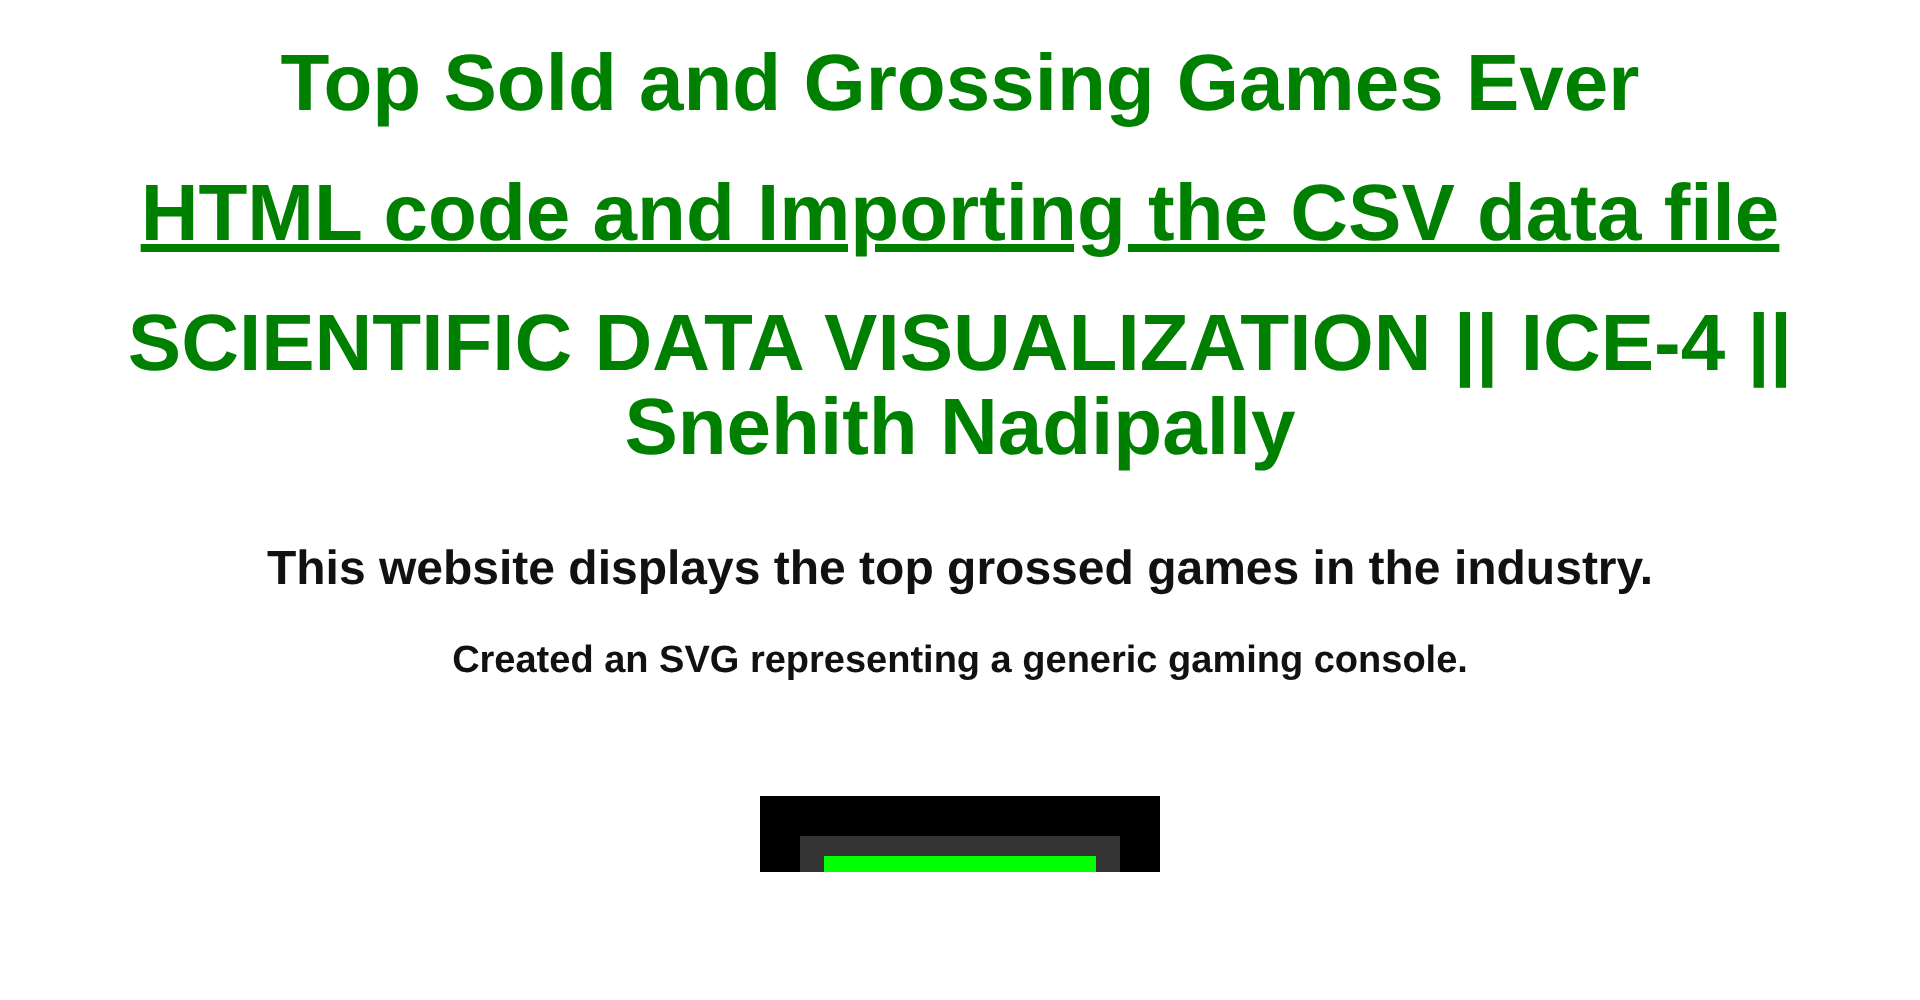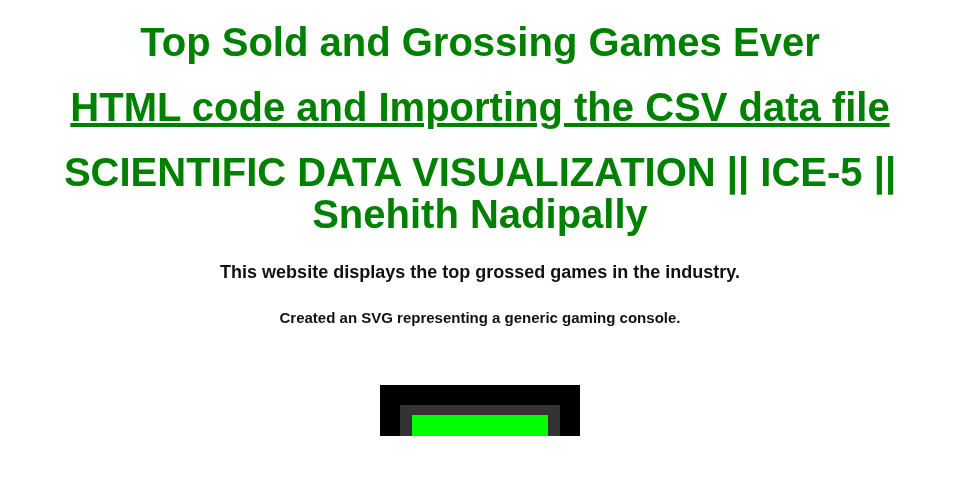--- a/index.html
+++ b/index.html
@@ -42,26 +42,26 @@
 
   p.lead {
     color: #111111;
     font-family: "Liberation Sans", sans-serif;
     font-weight: bold;
     text-align: center;
     margin: 0;
     padding: 0;
   }
   p.lead-primary {
-    font-size: 18px;
+    font-size: 24px;
     line-height: 20px;
-    margin-top: 27px;
+    margin-top: 40px;
   }
   p.lead-secondary {
-    font-size: 15px;
+    font-size: 19px;
     line-height: 17px;
     margin-top: 27px;
   }
 
   .console-wrap {
     margin-top: 59px;
     width: 960px;
     height: 180px;
     overflow: hidden;
     display: block;
@@ -73,21 +73,21 @@
 </style>
 </head>
 <body>
 
 <div class="page">
 
   <h1 class="headline headline-1">Top Sold and Grossing Games Ever</h1>
 
   <h1 class="headline headline-2">HTML code and Importing the CSV data file</h1>
 
-  <h1 class="headline headline-3">SCIENTIFIC DATA VISUALIZATION || ICE-5 || Snehith Nadipally</h1>
+  <h1 class="headline headline-3">SCIENTIFIC DATA VISUALIZATION || ICE-4 || Snehith Nadipally</h1>
 
   <p class="lead lead-primary">This website displays the top grossed games in the industry.</p>
 
   <p class="lead lead-secondary">Created an SVG representing a generic gaming console.</p>
 
   <div class="console-wrap">
     <svg class="console-svg" width="200" height="180" viewBox="0 0 200 180">
       <rect x="0" y="0" width="200" height="180" fill="#000000"></rect>
       <rect x="20" y="20" width="160" height="160" fill="#333333"></rect>
       <rect x="32" y="30" width="136" height="150" fill="#00ff00"></rect>

